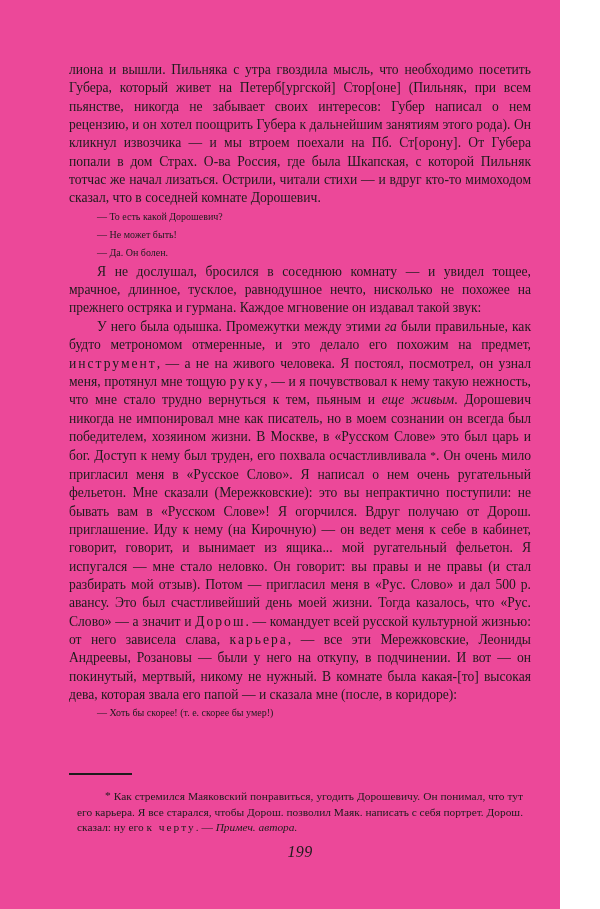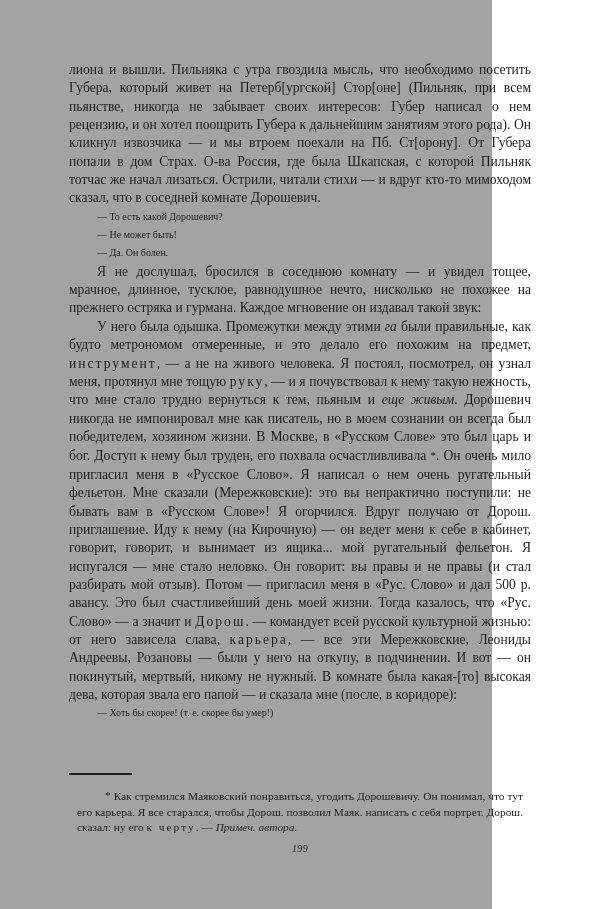--- a/index.html
+++ b/index.html
@@ -15,23 +15,23 @@
     overflow: hidden;
     font-family: "Liberation Serif", "DejaVu Serif", serif;
     color: #1c1c1c;
     -webkit-font-smoothing: antialiased;
   }
 
   .page {
     position: absolute;
     left: 0;
     top: 0;
-    width: 492px;
+    width: 560px;
     height: 909px;
-    background: #a3a3a3;
+    background: #ec4899;
   }
 
   .text-block {
     position: absolute;
     left: 69px;
     top: 61px;
     width: 462px;
   }
 
   p.body-par {
@@ -88,21 +88,21 @@
     font-size: 11.4px;
     vertical-align: 0.12em;
   }
 
   .folio {
     position: absolute;
     left: 0;
     top: 843px;
     width: 600px;
     text-align: center;
-    font-size: 10px;
+    font-size: 16px;
     font-style: italic;
     letter-spacing: 0.4px;
     color: #1c1c1c;
   }
 </style>
 </head>
 <body>
 
 <div class="page">
 

